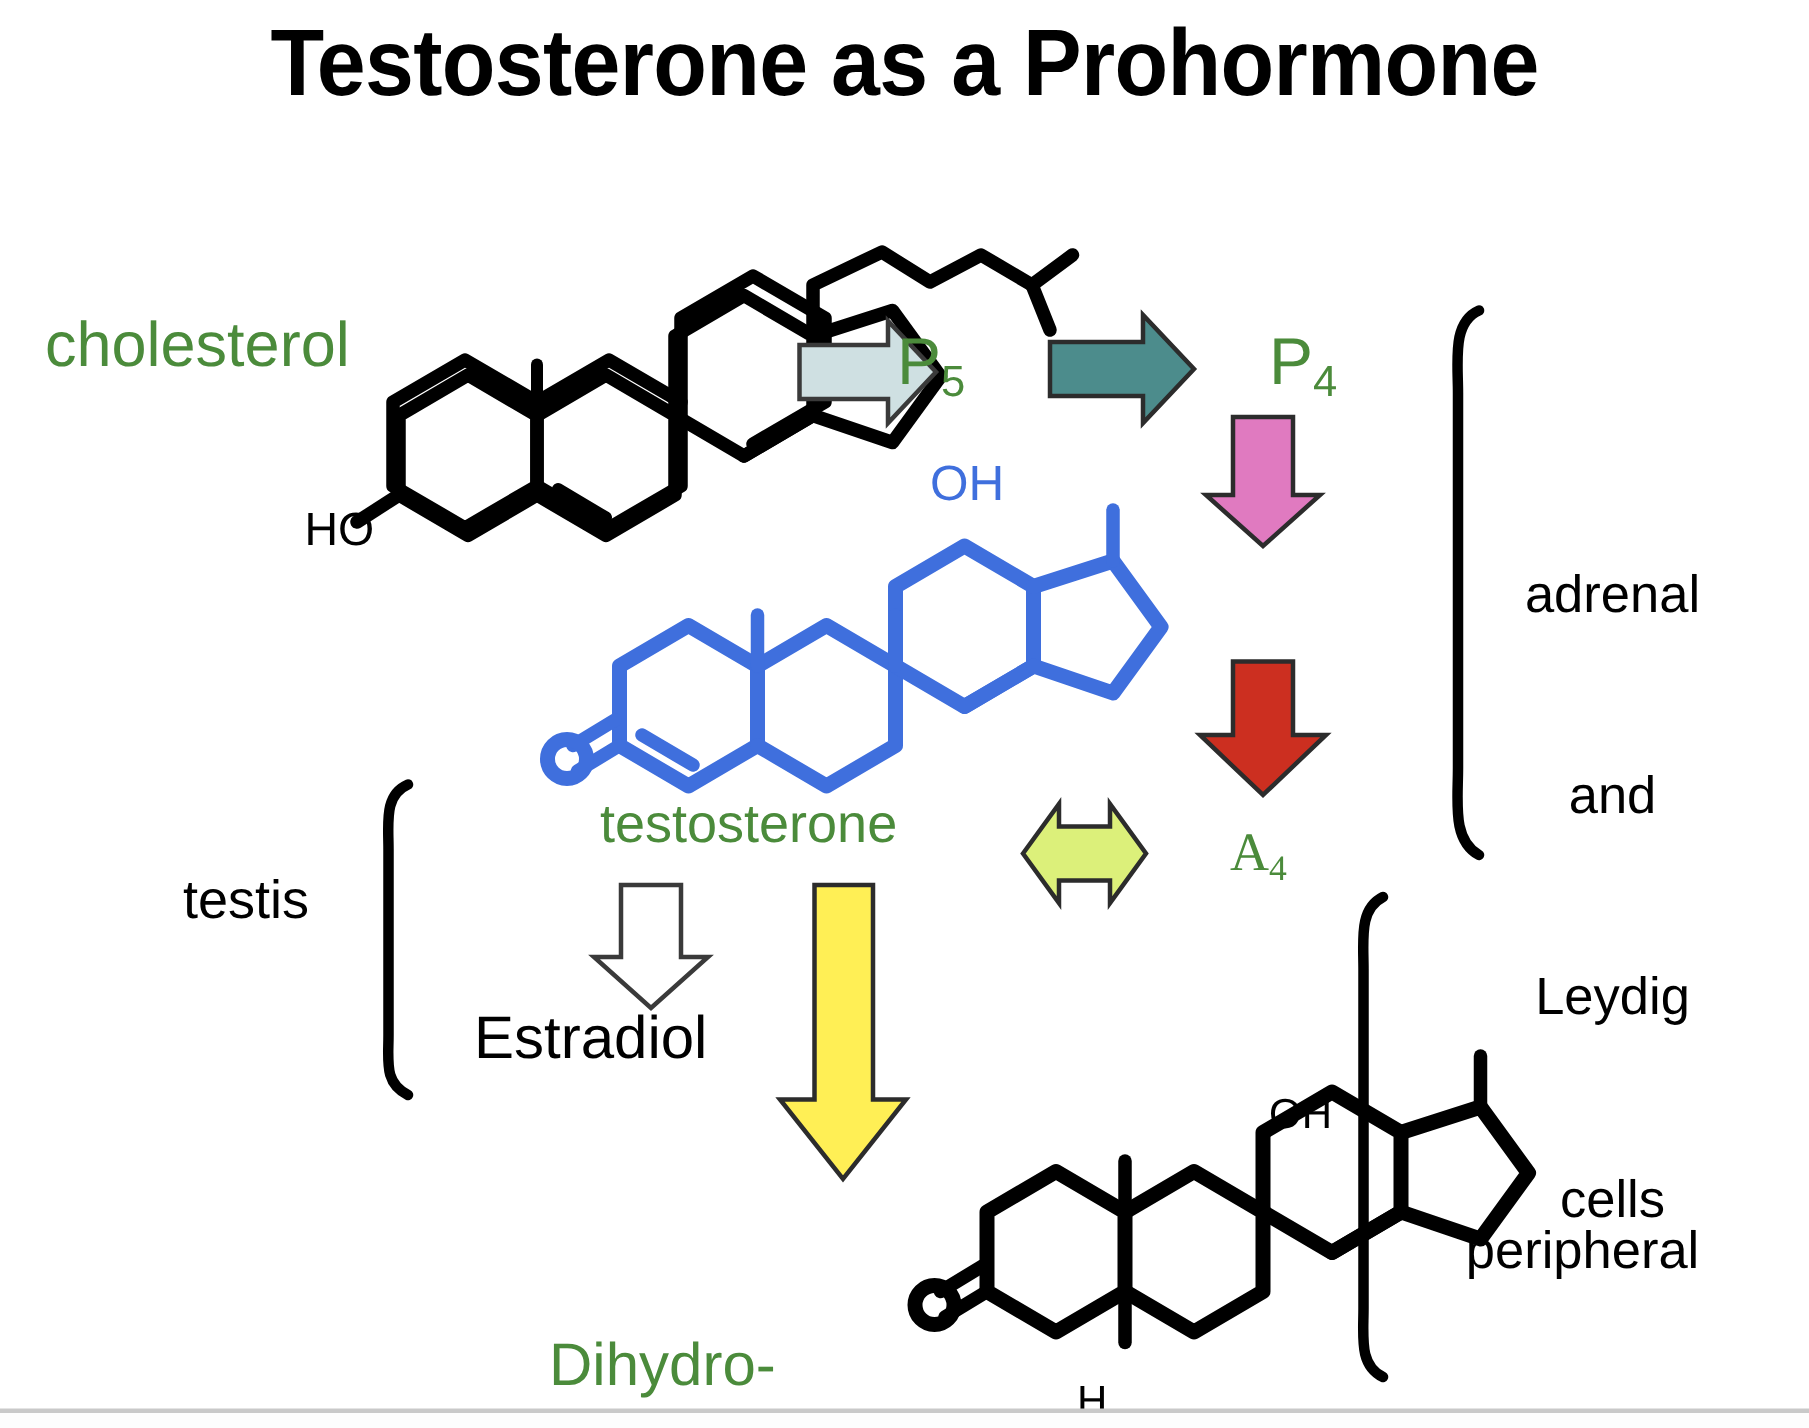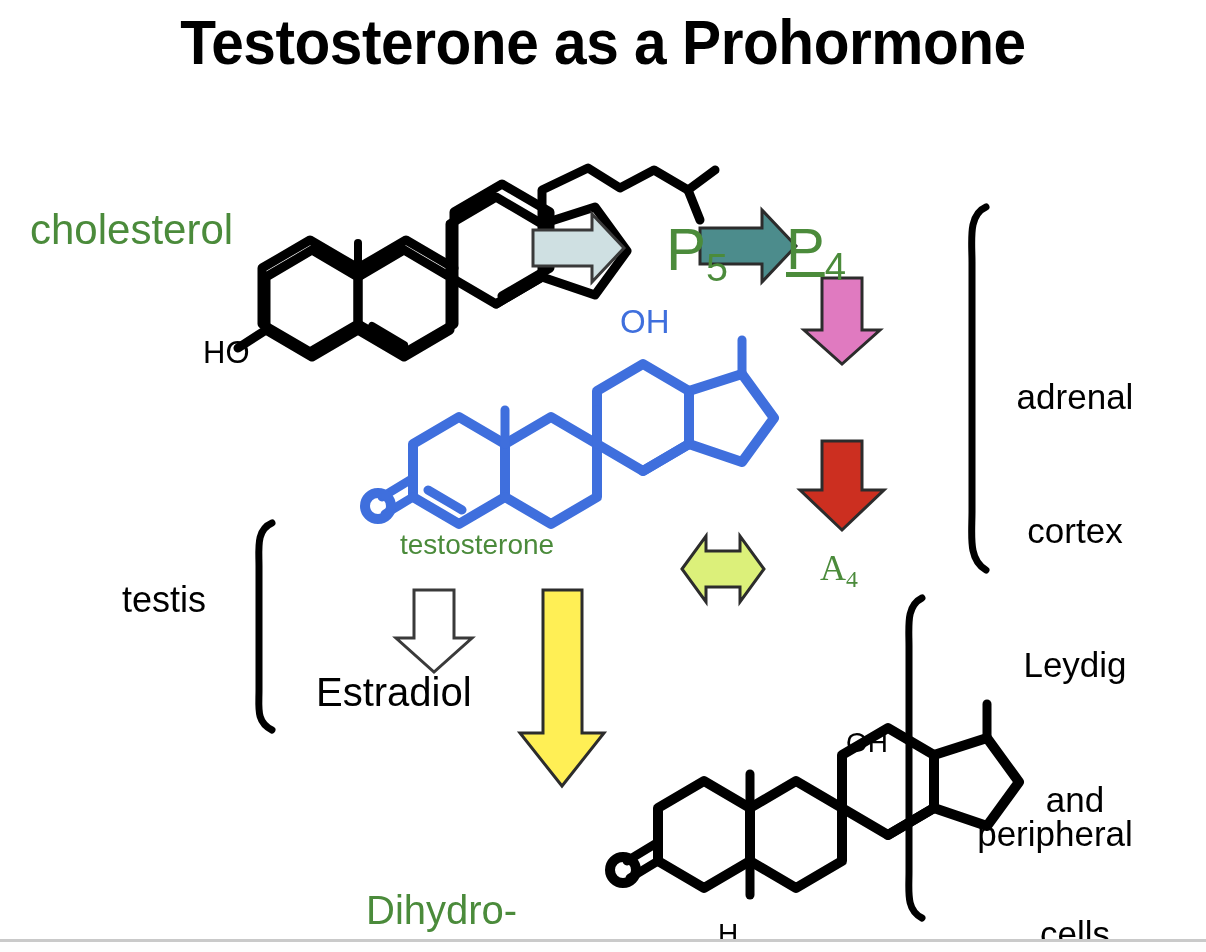--- a/index.html
+++ b/index.html
@@ -51,45 +51,44 @@
   }
   .blue {
     color: #3f6fdd;
   }
   .lbl-cholesterol {
     left: 30px;
     top: 207px;
     font-size: 42px;
   }
   .lbl-p5 {
-    left: 666px;
+    left: 598px;
     top: 218px;
-    font-size: 60px;
+    font-size: 44px;
   }
   .lbl-p4 {
-    left: 786px;
+    left: 846px;
     top: 218px;
-    font-size: 58px;
-    text-decoration: underline;
+    font-size: 44px;
   }
   .lbl-17ohp4 {
     left: 740px;
     top: 381px;
     font-size: 34px;
   }
   .lbl-a4 {
     left: 820px;
     top: 549px;
     font-size: 36px;
     font-family: Liberation Serif, serif;
   }
   .lbl-testosterone {
     left: 400px;
     top: 530px;
-    font-size: 28px;
+    font-size: 36px;
   }
   .lbl-estradiol {
     left: 316px;
     top: 671px;
     font-size: 40px;
   }
   .lbl-testis {
     left: 122px;
     top: 581px;
     font-size: 36px;
@@ -268,23 +267,22 @@
   <div class="txt lbl-testis black">testis</div>
 
   <div class="txt lbl-dht green">
     <div>Dihydro-</div>
     
     
   </div>
 
   <div class="txt lbl-adrenal black">
     <div>adrenal</div>
-    <div>cortex</div>
+    <div>and</div>
     <div>Leydig</div>
-    <div>and</div>
     <div>cells</div>
   </div>
 
   <div class="txt lbl-peripheral black">
     <div>peripheral</div>
     <div>tissues</div>
   </div>
 
   <div class="atom-label black" style="left:203px; top:335px;">HO</div>
 

